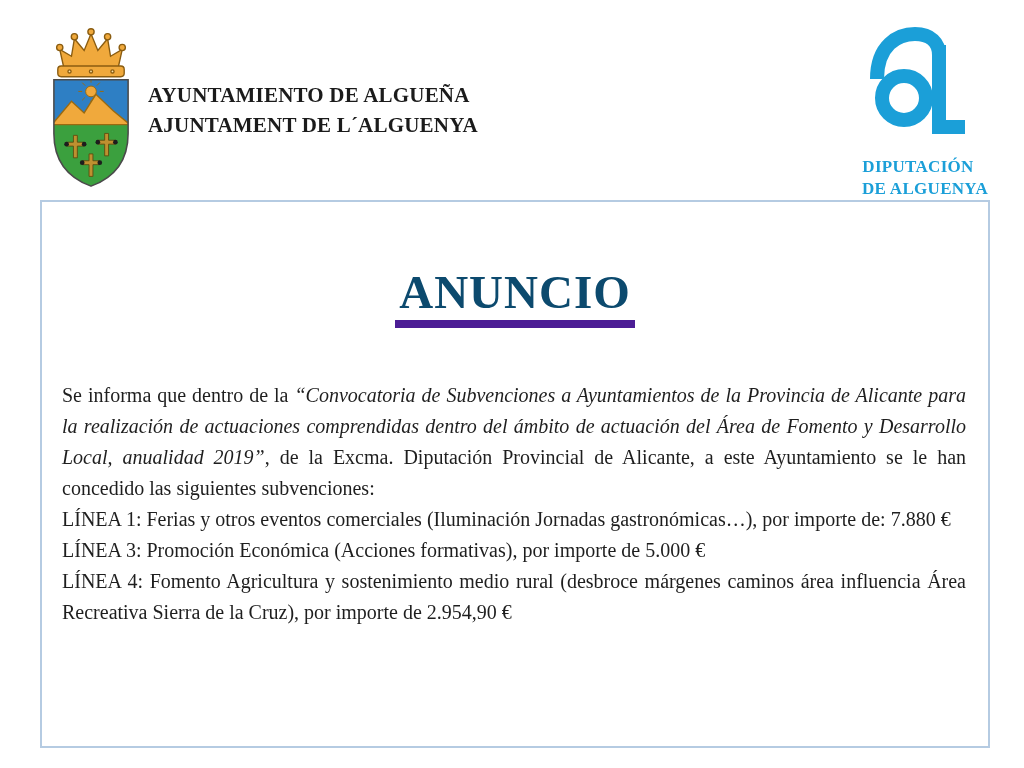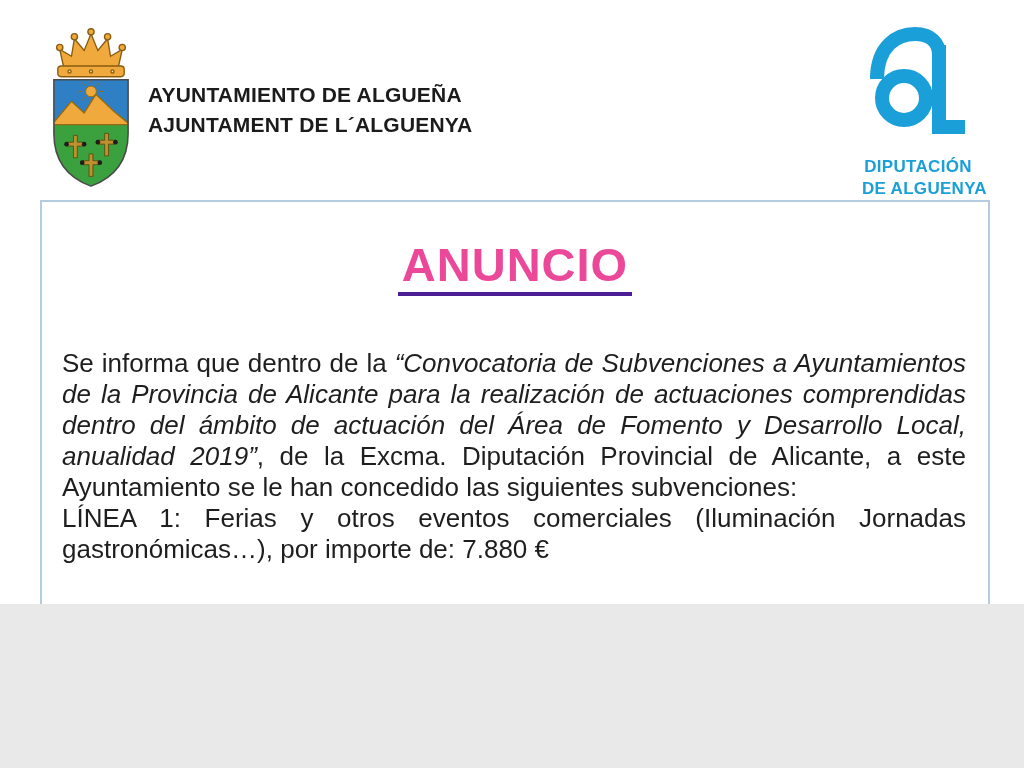--- a/index.html
+++ b/index.html
@@ -1,20 +1,20 @@
 <!DOCTYPE html>
 <html><head>
 <meta charset="utf-8">
 <style>
   html,body{margin:0;padding:0;background:#e9e9e9;}
   .page{
     position:relative;
-    width:1024px;height:604px;
+    width:1024px;height:768px;
     background:#ffffff;
-    font-family:Liberation Sans, sans-serif;
+    font-family:Liberation Serif, serif;
     overflow:hidden;
     margin:0 auto;
   }
   
   .coat{position:absolute;left:42px;top:26px;width:98px;height:166px;}
   .org-names{
     position:absolute;left:148px;top:80px;
     font-size:21px;font-weight:700;color:#1b1b1b;
     line-height:30px;letter-spacing:0.2px;white-space:nowrap;
   }
@@ -28,29 +28,30 @@
   }
   
   .box{
     position:absolute;left:40px;top:200px;
     width:946px;height:544px;
     border:2px solid #b5cbe2;background:#ffffff;
   }
   .title-wrap{margin:38px 0 0 0;text-align:center;}
   .title{
     display:inline-block;
-    font-size:47px;font-weight:700;color:#ec4899;
+    font-size:47px;font-weight:700;color:#0c4a6e;
     letter-spacing:1px;
-    border-bottom:4px solid #4c1d95;
+    border-bottom:8px solid #4c1d95;
     padding:0 4px 3px 4px;
     line-height:1.05;
+    margin-top:28px;
   }
   .body{
     margin:52px 22px 0 20px;
-    font-size:26px;line-height:31px;color:#1e1e1e;
+    font-size:20px;line-height:31px;color:#1e1e1e;
     text-align:justify;
   }
   .body p{margin:0;}
   .seg-italic{font-style:italic;}
 </style>
 </head>
 <body>
 
 <div class="page">
 
@@ -123,16 +124,18 @@
     </div>
   </div>
 
   <div class="box">
     <div class="title-wrap">
       <span class="title">ANUNCIO</span>
     </div>
     <div class="body">
       <p><span>Se informa que dentro de la </span><span class="seg-italic">“Convocatoria de Subvenciones a Ayuntamientos de la Provincia de Alicante para la realización de actuaciones comprendidas dentro del ámbito de actuación del Área de Fomento y Desarrollo Local, anualidad 2019”</span><span>, de la Excma. Diputación Provincial de Alicante, a este Ayuntamiento se le han concedido las siguientes subvenciones:</span></p>
       <p>LÍNEA 1:  Ferias y otros eventos comerciales (Iluminación Jornadas gastronómicas…), por importe de: 7.880 €</p>
+      <p>LÍNEA 3: Promoción Económica (Acciones formativas), por importe de 5.000 €</p>
+      <p>LÍNEA 4: Fomento Agricultura y sostenimiento medio rural (desbroce márgenes caminos área influencia Área Recreativa Sierra de la Cruz), por importe de 2.954,90 €</p>
     </div>
   </div>
 
 </div>
 
 </body></html>

